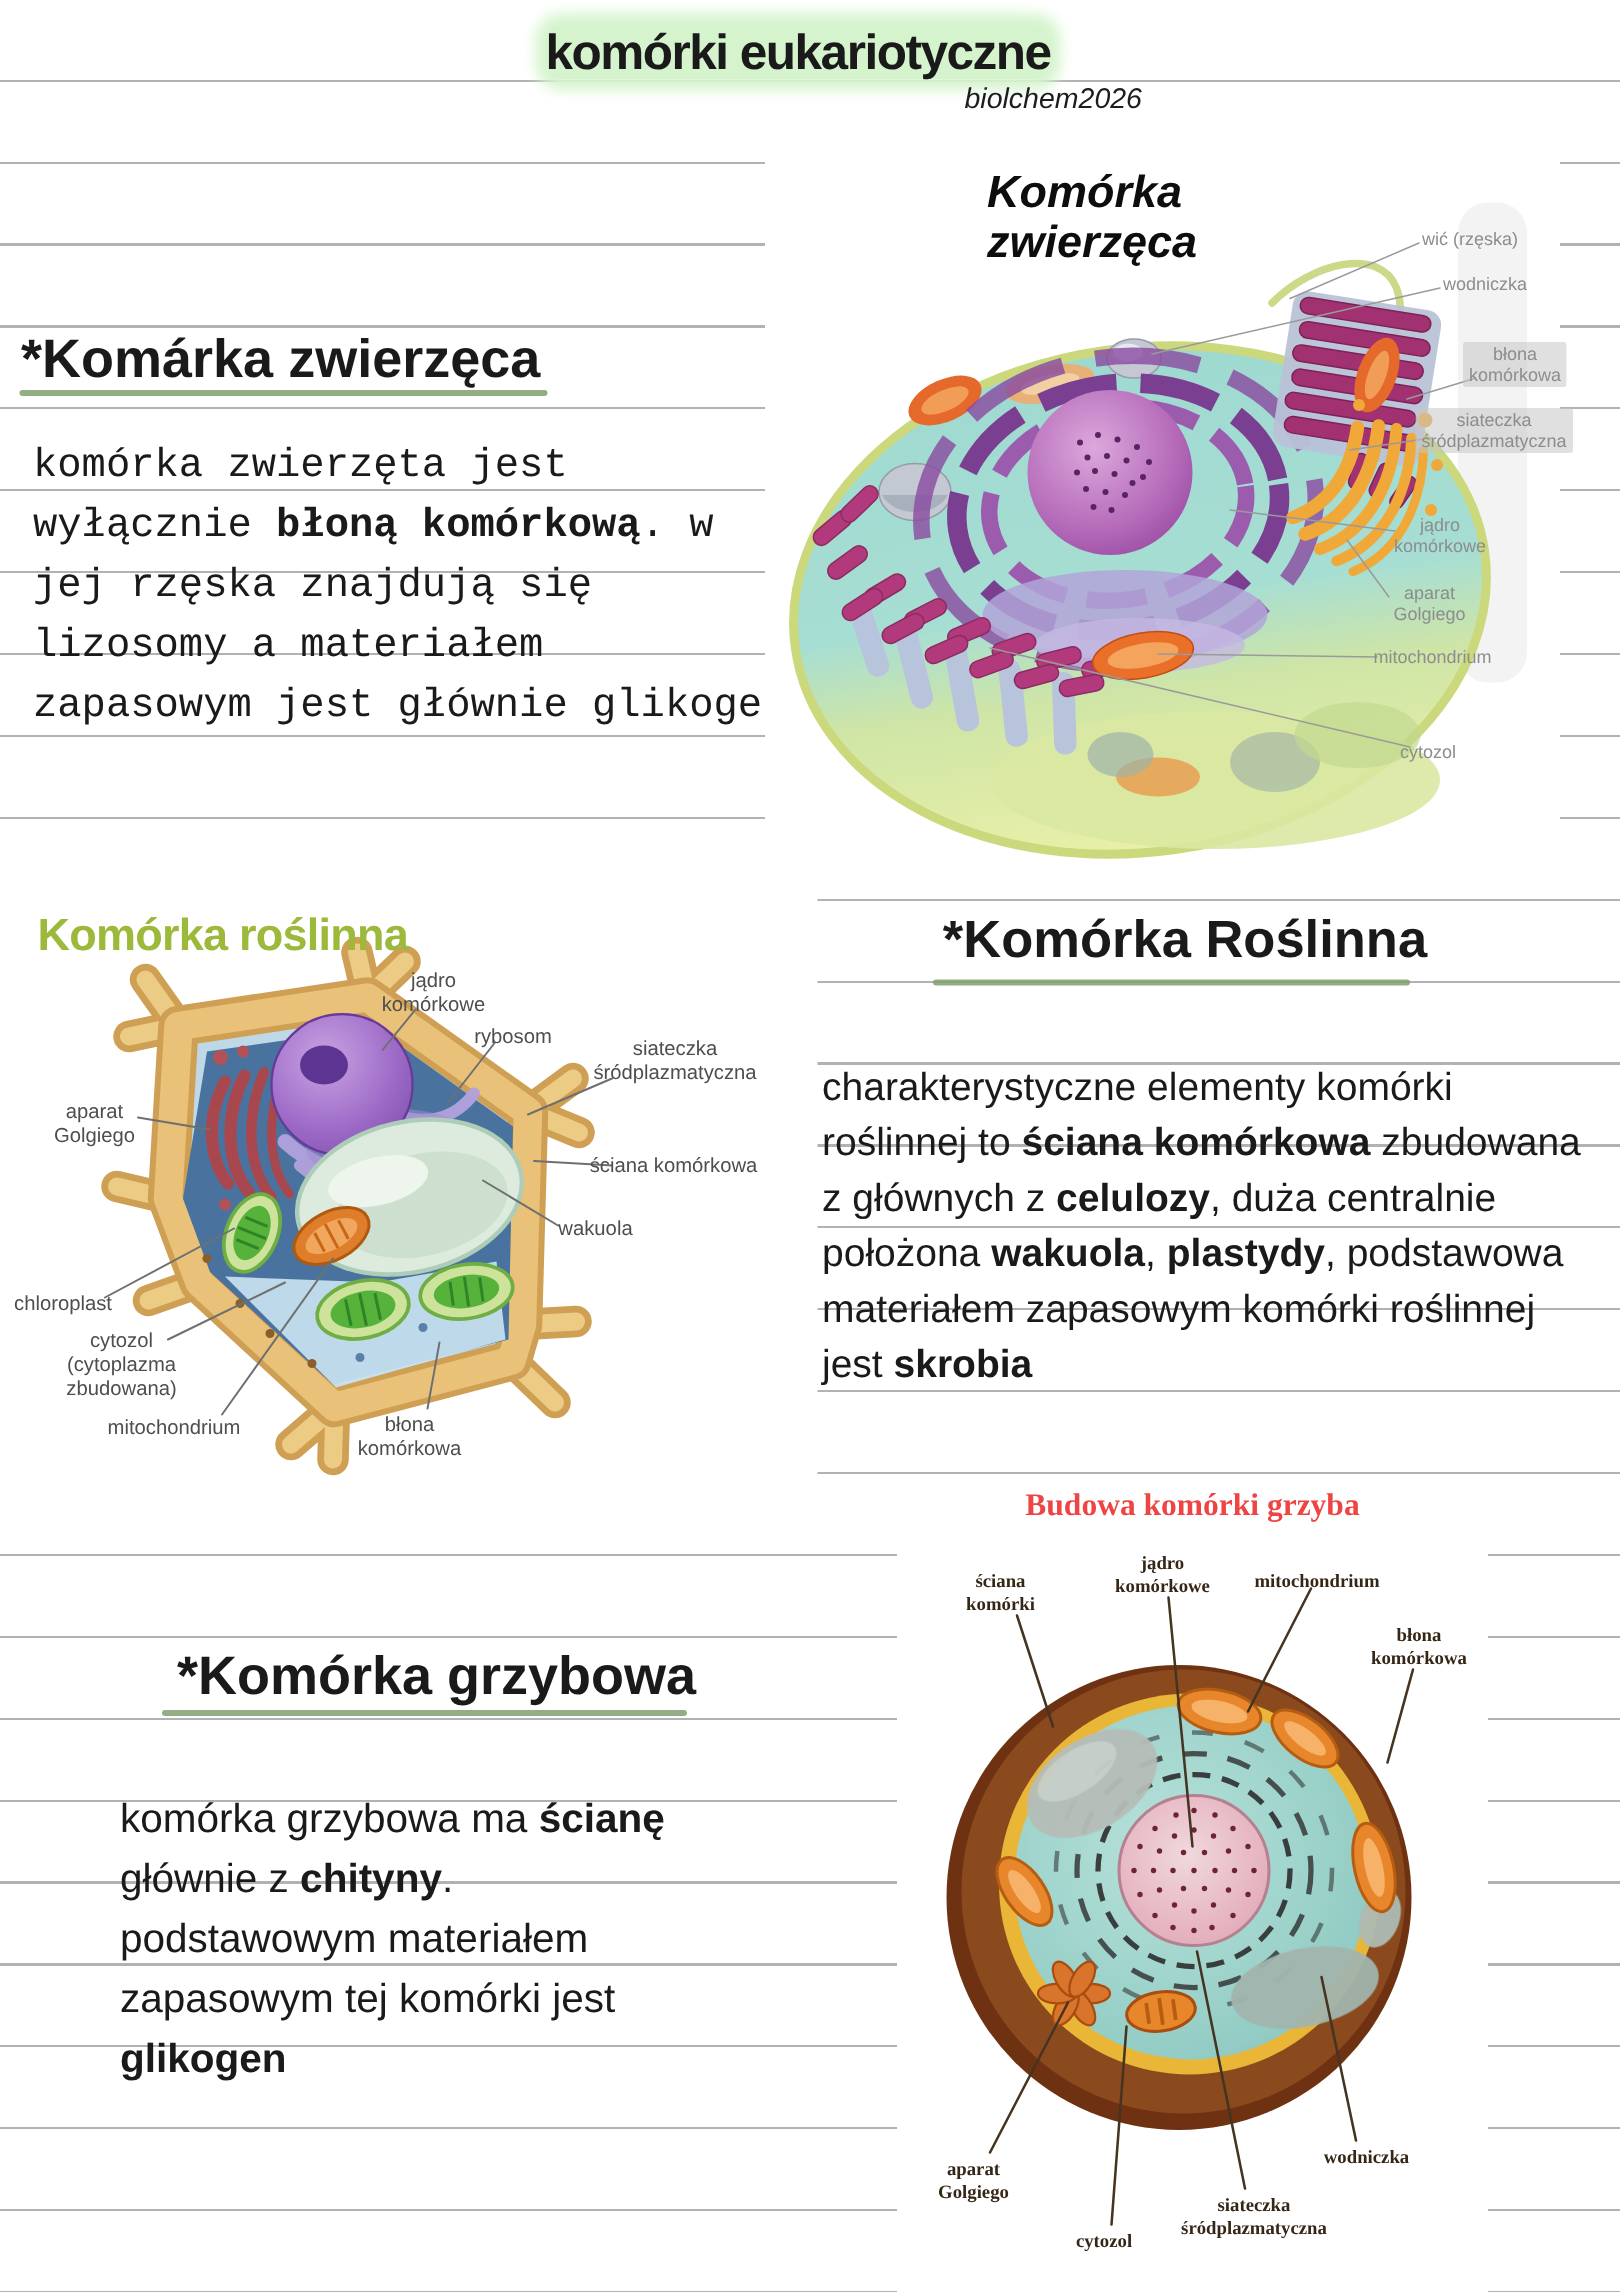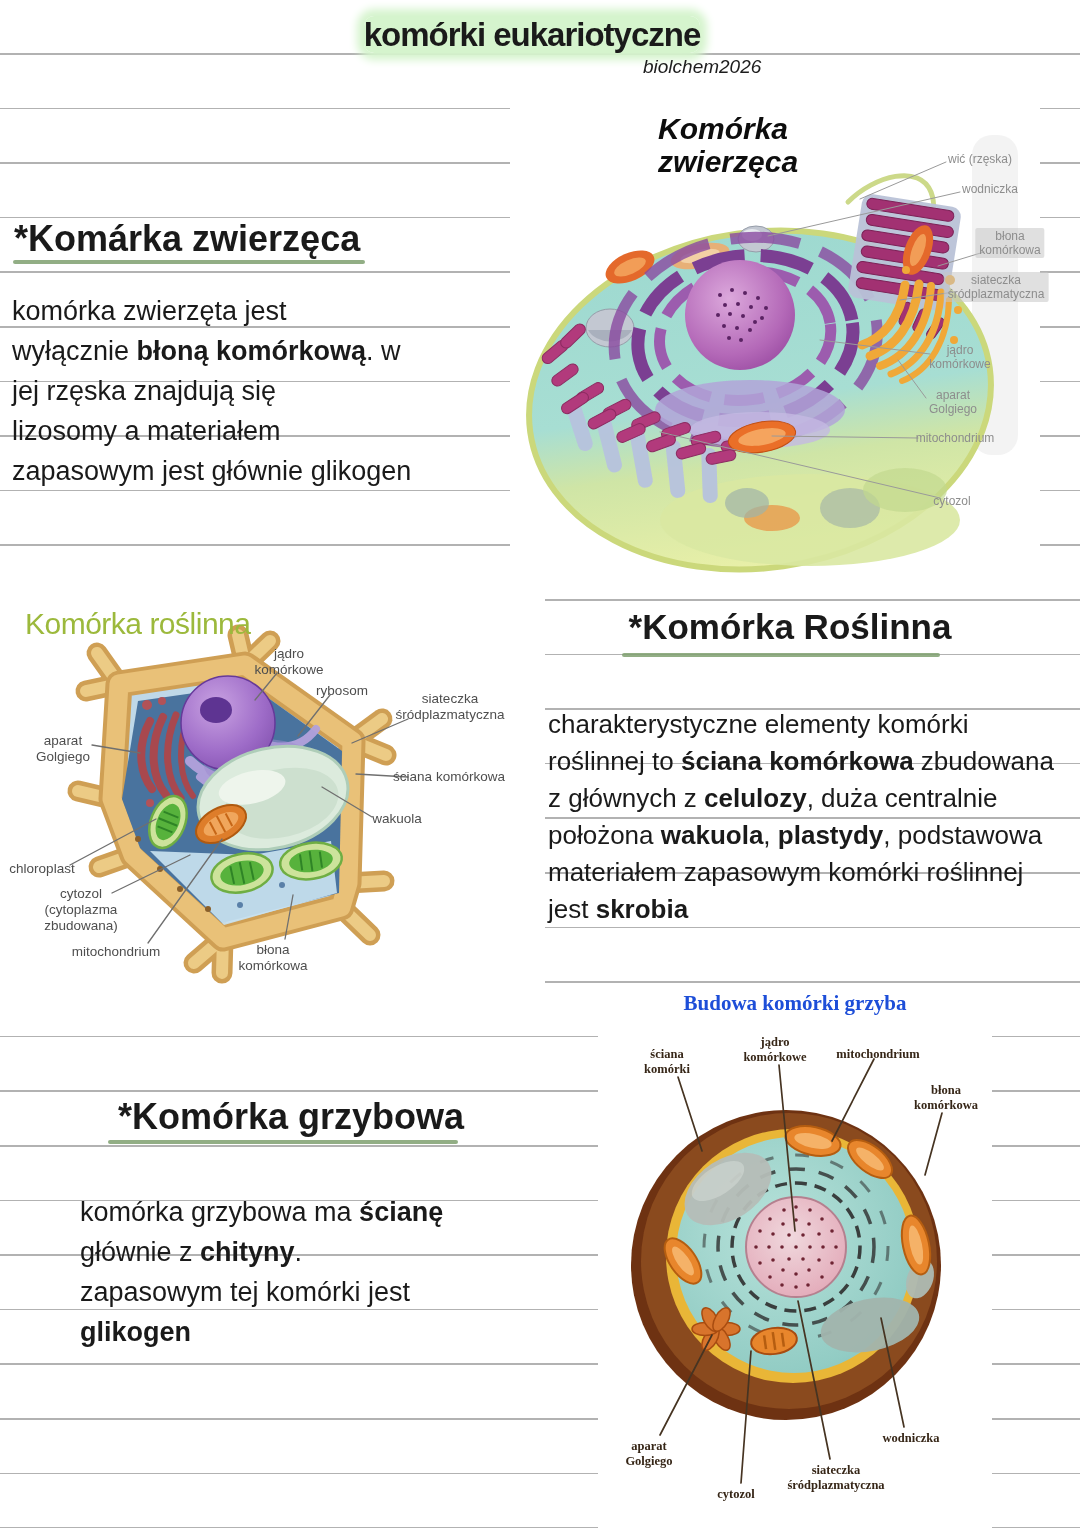--- a/index.html
+++ b/index.html
@@ -17,21 +17,21 @@
   .heading{position:absolute;font-weight:bold;font-size:36px;white-space:nowrap;}
   .h-animal{left:14px;top:218px;}
   .h-plant{left:540px;width:500px;top:607px;text-align:center;font-size:35px;}
   .h-fungus{left:118px;top:1096px;}
   .underline{position:absolute;height:4px;background:var(--underline);border-radius:2px;opacity:.85;}
   .u-animal{left:13px;top:260px;width:352px;}
   .u-plant{left:622px;top:653px;width:318px;}
   .u-fungus{left:108px;top:1140px;width:350px;}
 
   .para{position:absolute;font-size:27px;line-height:40px;white-space:nowrap;}
-  .p-animal{left:12px;top:291px;}
+  .p-animal{left:22px;top:291px;font-family:Liberation Mono, monospace;}
   .p-plant{left:548px;top:706px;font-size:26px;line-height:37px;}
   .p-fungus{left:80px;top:1192px;}
   .b{font-weight:bold;}
 
   .imgbox{position:absolute;background:#fff;}
   .animal-box{left:510px;top:100px;width:530px;height:472px;}
   .plant-box{left:0px;top:593px;width:545px;height:400px;}
   .fungus-box{left:598px;top:983px;width:394px;height:545px;}
   .imgbox svg.art,.imgbox svg.leads{position:absolute;left:0;top:0;width:100%;height:100%;overflow:visible;}
   .labels{position:absolute;inset:0;}
@@ -41,23 +41,23 @@
   .animal-box .dlabel.chip{background:rgba(198,198,198,.55);padding:1px 4px;border-radius:2px;}
   .plant-box .dlabel{font-size:13.5px;color:#4e4e4e;}
   .fungus-box .dlabel{font-size:12.5px;color:#362617;font-family:"Liberation Serif",serif;font-weight:600;}
   .lead{stroke-linecap:round;fill:none;}
   .animal-box .lead{stroke:#9a9a9a;stroke-width:1;}
   .plant-box .lead{stroke:#6f6f6f;stroke-width:1.3;}
   .fungus-box .lead{stroke:#463422;stroke-width:1.7;}
 
   .dtitle{position:absolute;}
   .animal-title{left:148px;top:12px;font-size:30px;line-height:33px;font-weight:bold;font-style:italic;color:#0d0d0d;}
-  .plant-title{left:25px;top:14px;font-size:30px;font-weight:normal;color:var(--plantgreen);letter-spacing:-0.5px;}
+  .plant-title{left:25px;top:14px;font-size:30px;font-weight:bold;color:var(--plantgreen);letter-spacing:-0.5px;}
   .fungus-title{left:0;right:0;top:8px;text-align:center;font-size:21px;font-weight:bold;
-                font-family:"Liberation Serif",serif;color:#1d4ed8;}
+                font-family:"Liberation Serif",serif;color:#ef4444;}
 </style>
 </head>
 <body>
 
 <div class="ruling"></div>
 
 <h1 class="page-title"><span class="hl">komórki eukariotyczne</span></h1>
 <div class="watermark">biolchem2026</div>
 
 <div class="heading h-animal">*Komárka zwierzęca</div>
@@ -421,20 +421,21 @@
         <div>komórkowa</div>
       </div>
     </div>
 </div>
 
 <div class="heading h-fungus">*Komórka grzybowa</div>
 <div class="underline u-fungus"></div>
 <div class="para p-fungus">
     <div class="tline"><span>komórka grzybowa ma </span><span class="b">ścianę</span></div>
     <div class="tline"><span>głównie z </span><span class="b">chityny</span><span>.</span></div>
+    <div class="tline"><span>podstawowym materiałem</span></div>
     <div class="tline"><span>zapasowym tej komórki jest</span></div>
     <div class="tline"><span class="b">glikogen</span></div>
   </div>
 
 <div class="imgbox fungus-box">
   <svg class="art" viewBox="0 0 394 545">
     <defs>
       <radialGradient id="fgCy" cx="0.42" cy="0.4" r="0.8">
         <stop offset="0" stop-color="#b7e2da"></stop>
           <stop offset="0.75" stop-color="#92ccc4"></stop>

